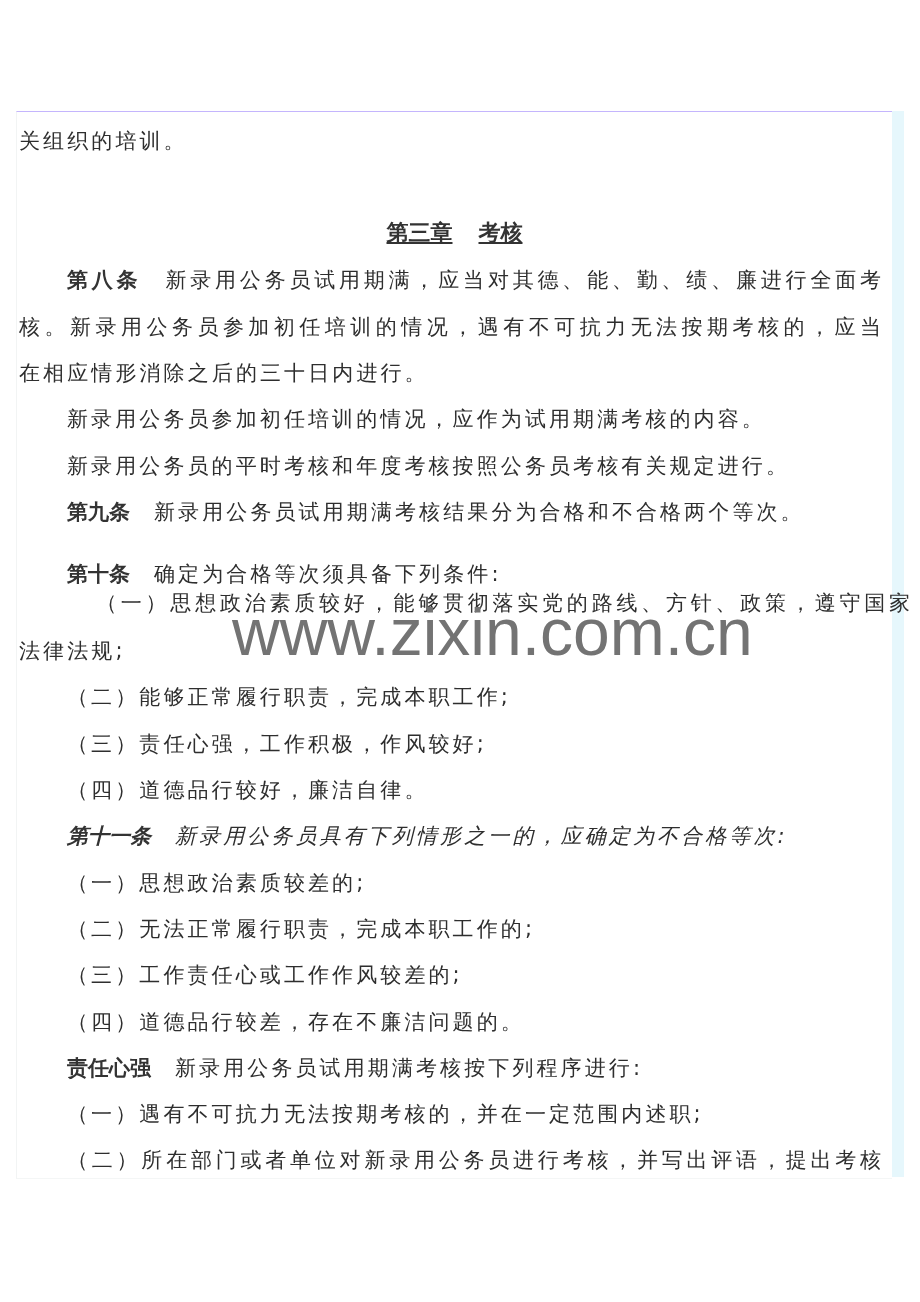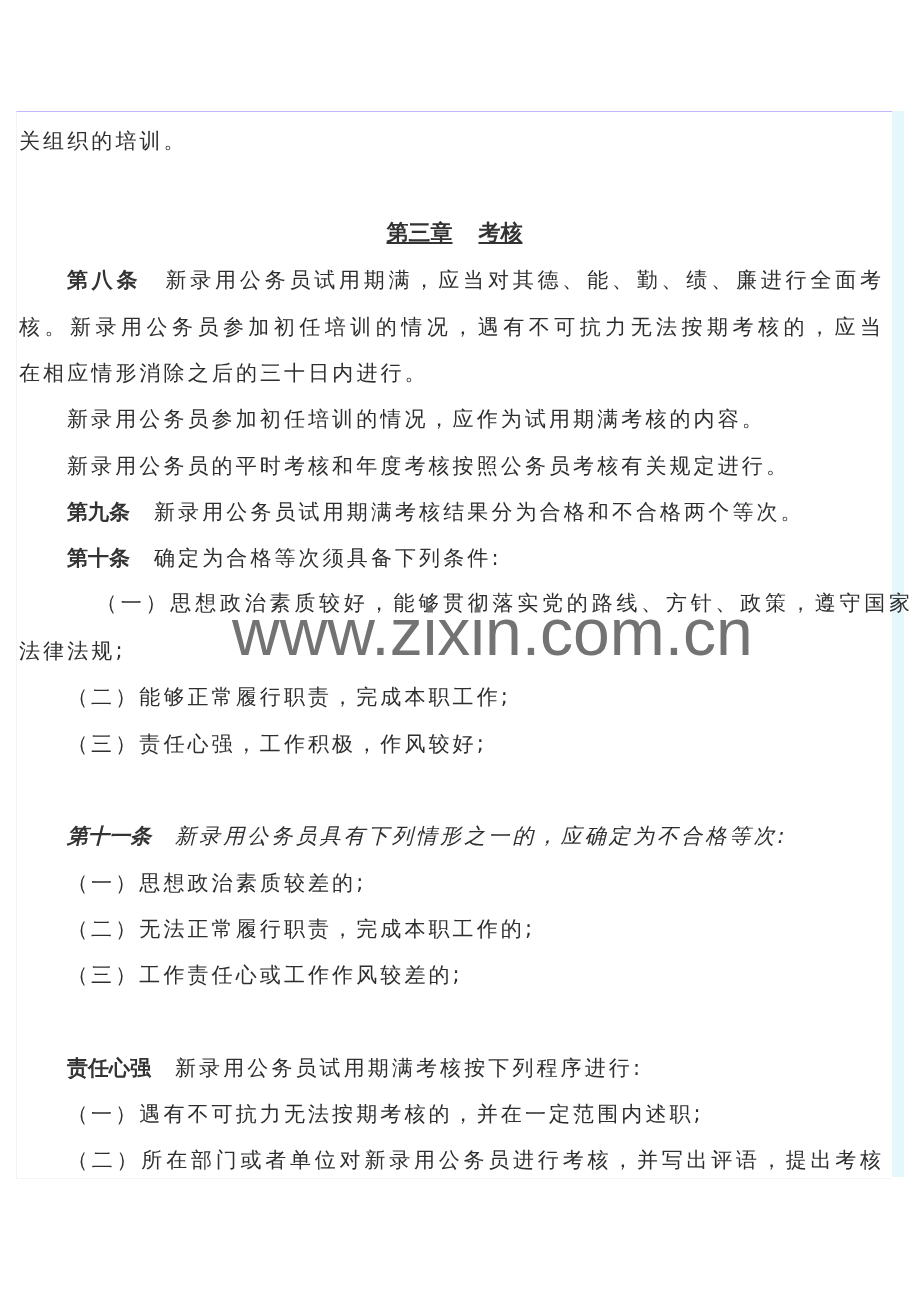--- a/index.html
+++ b/index.html
@@ -103,34 +103,36 @@
   </div>
   <div class="line justify" style="top:200px;">核。新录用公务员参加初任培训的情况，遇有不可抗力无法按期考核的，应当</div>
   <div class="line" style="top:246px;">在相应情形消除之后的三十日内进行。</div>
   <div class="line indent" style="top:292px;">新录用公务员参加初任培训的情况，应作为试用期满考核的内容。</div>
   <div class="line indent" style="top:339px;">新录用公务员的平时考核和年度考核按照公务员考核有关规定进行。</div>
 
   <div class="line indent" style="top:385px;">
     <span class="art">第九条</span><span>新录用公务员试用期满考核结果分为合格和不合格两个等次。</span>
   </div>
 
-  <div class="line indent" style="top:431px;text-align:right;">
+  <div class="line indent" style="top:447px;text-align:right;">
     <span class="art">第十条</span><span>确定为合格等次须具备下列条件:</span>
   </div>
   <div class="line indent justify" style="top:476px;margin-left:29px;">（一）思想政治素质较好，能够贯彻落实党的路线、方针、政策，遵守国家</div>
   <div class="line" style="top:524px;">法律法规;</div>
   <div class="line indent" style="top:570px;">（二）能够正常履行职责，完成本职工作;</div>
   <div class="line indent" style="top:617px;">（三）责任心强，工作积极，作风较好;</div>
+  <div class="line indent" style="top:663px;">（四）道德品行较好，廉洁自律。</div>
 
   <div class="line indent" style="top:709px;font-style:italic;">
     <span class="art">第十一条</span><span>新录用公务员具有下列情形之一的，应确定为不合格等次:</span>
   </div>
   <div class="line indent" style="top:756px;">（一）思想政治素质较差的;</div>
   <div class="line indent" style="top:802px;">（二）无法正常履行职责，完成本职工作的;</div>
   <div class="line indent" style="top:848px;">（三）工作责任心或工作作风较差的;</div>
+  <div class="line indent" style="top:895px;">（四）道德品行较差，存在不廉洁问题的。</div>
 
   <div class="line indent" style="top:941px;">
     <span class="art">责任心强</span><span>新录用公务员试用期满考核按下列程序进行:</span>
   </div>
   <div class="line indent" style="top:987px;">（一）遇有不可抗力无法按期考核的，并在一定范围内述职;</div>
   <div class="line indent justify" style="top:1033px;">（二）所在部门或者单位对新录用公务员进行考核，并写出评语，提出考核</div>
 </div>
 
 <div class="watermark">www.zixin.com.cn</div>
 

